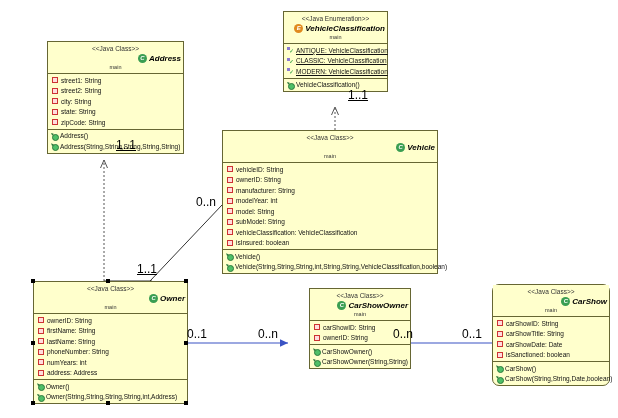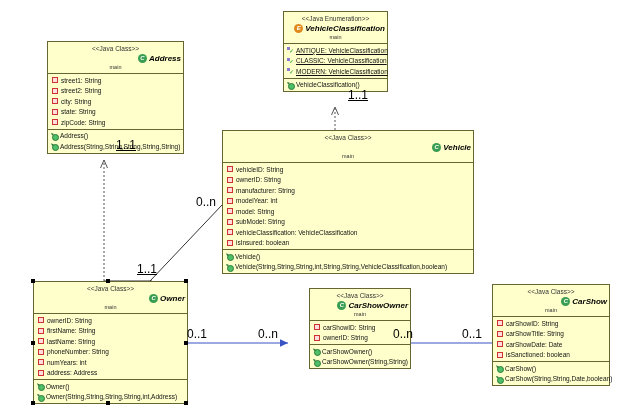--- a/index.html
+++ b/index.html
@@ -241,21 +241,21 @@
       </div>
   </div>
   <div class="sect">
     <div class="row">
         <span class="ic ic-meth"></span>
         <span class="txt">VehicleClassification()</span>
       </div>
   </div>
 </div>
 
-<div class="uml" id="box-vehicle" style="left:222px;top:130px;width:252px;">
+<div class="uml" id="box-vehicle" style="left:222px;top:130px;width:216px;">
   <div class="hdr">
     <div class="stereo">&lt;&lt;Java Class&gt;&gt;</div>
     <div class="cname">
       <span class="badge">C</span>
       <span>Vehicle</span>
     </div>
     <div class="pkg">main</div>
   </div>
   <div class="sect">
     <div class="row">
@@ -383,21 +383,21 @@
         <span class="ic ic-meth"></span>
         <span class="txt">CarShowOwner()</span>
       </div>
     <div class="row">
         <span class="ic ic-meth"></span>
         <span class="txt">CarShowOwner(String,String)</span>
       </div>
   </div>
 </div>
 
-<div class="uml" id="box-carshow" style="left:492px;top:284px;width:118px;">
+<div class="uml" id="box-carshow" style="left:492px;top:284px;width:118px;border-radius:7px;">
   <div class="hdr">
     <div class="stereo">&lt;&lt;Java Class&gt;&gt;</div>
     <div class="cname">
       <span class="badge">C</span>
       <span>CarShow</span>
     </div>
     <div class="pkg">main</div>
   </div>
   <div class="sect">
     <div class="row">

